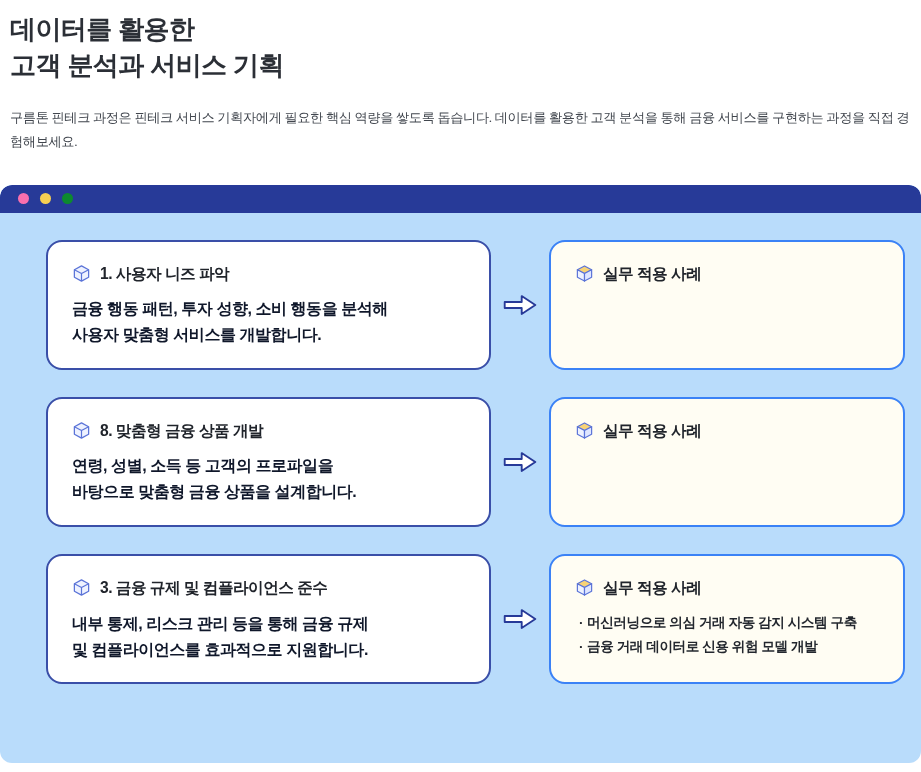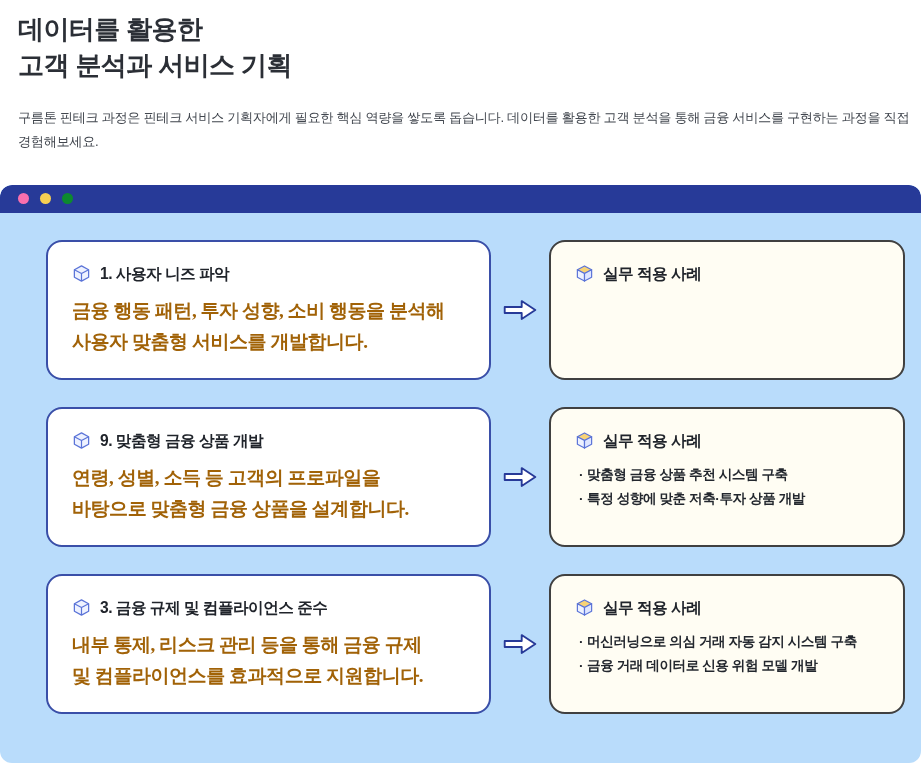--- a/index.html
+++ b/index.html
@@ -11,40 +11,41 @@
   body {
     width: 921px;
     height: 772px;
     background: #ffffff;
     font-family: "Liberation Sans", "DejaVu Sans", sans-serif;
     overflow: hidden;
   }
 
   
   .page-head {
-    padding: 12px 0 0 16px;
+    padding: 12px 0 0 8px;
   }
   .title-block {
     margin: 0 0 0 2px;
   }
   .title-line {
     font-size: 26px;
     font-weight: 700;
     color: #2b2f36;
     letter-spacing: -0.6px;
     line-height: 1.38;
     white-space: nowrap;
   }
   .lede {
     margin: 22px 2px 0 2px;
     font-size: 13.2px;
     line-height: 1.85;
     color: #41464e;
     letter-spacing: -0.35px;
     max-width: 912px;
+    font-family: Liberation Serif, serif;
   }
 
   
   .window {
     margin: 30px 0 0 0;
     width: 921px;
     height: 578px;
     border-radius: 12px;
     background: #b9dcfb;
     overflow: hidden;
@@ -92,47 +93,46 @@
   .card.step {
     width: 445px;
     min-height: 130px;
     background: #ffffff;
     border: 2px solid #3a4fa8;
   }
   .card.case {
     flex: 1 1 auto;
     min-height: 130px;
     background: #fffdf3;
-    border: 2px solid #404040;
+    border: 2px solid #3b82f6;
   }
 
   .card-head {
     display: flex;
     align-items: center;
     gap: 9px;
     margin-bottom: 13px;
   }
   .card-title {
     font-size: 15.6px;
     font-weight: 700;
     color: #20242b;
     letter-spacing: -0.5px;
     line-height: 1.25;
     white-space: nowrap;
   }
 
   .cube { width: 19px; height: 19px; flex: 0 0 19px; display: block; }
 
   .card-body {
-    font-size: 19px;
+    font-size: 16px;
     line-height: 1.62;
-    color: #a16207;
+    color: #0f172a;
     letter-spacing: -0.45px;
     font-weight: 600;
-    font-family: Liberation Serif, serif;
   }
   .card-body .line { white-space: nowrap; display: block; }
 
   .bullets {
     list-style: none;
     margin: 0;
     padding: 0 0 0 4px;
   }
   .bullets li {
     font-size: 13.6px;
@@ -216,21 +216,21 @@
       </div>
     </div>
 
     <div class="row">
       <div class="card step">
         <div class="card-head">
           <svg class="cube" viewBox="0 0 24 24" aria-hidden="true">
             <path d="M12 2.4 21 7.2v9.6L12 21.6 3 16.8V7.2Z" fill="#eef2ff" stroke="#5b74d8" stroke-width="1.6" stroke-linejoin="round"></path>
             <path d="M3 7.2 12 12l9-4.8M12 12v9.6" fill="none" stroke="#5b74d8" stroke-width="1.5" stroke-linejoin="round"></path>
           </svg>
-          <div class="card-title">9. 맞춤형 금융 상품 개발</div>
+          <div class="card-title">8. 맞춤형 금융 상품 개발</div>
         </div>
         <div class="card-body">
           <span class="line">연령, 성별, 소득 등 고객의 프로파일을</span>
           <span class="line">바탕으로 맞춤형 금융 상품을 설계합니다.</span>
         </div>
       </div>
 
       <div class="arrow-cell">
         <svg class="arrow-svg" viewBox="0 0 40 28" aria-hidden="true">
           <path d="M2 10.5h20V3.5L38 14 22 24.5v-7H2Z" fill="#ffffff" stroke="#273a98" stroke-width="2.2" stroke-linejoin="round"></path>
@@ -239,24 +239,20 @@
 
       <div class="card case">
         <div class="card-head">
           <svg class="cube" viewBox="0 0 24 24" aria-hidden="true">
             <path d="M12 2.4 21 7.2 12 12 3 7.2Z" fill="#f7d377" stroke="#5b74d8" stroke-width="1.5" stroke-linejoin="round"></path>
             <path d="M3 7.2v9.6L12 21.6V12Z" fill="#eef2ff" stroke="#5b74d8" stroke-width="1.5" stroke-linejoin="round"></path>
             <path d="M21 7.2v9.6L12 21.6V12Z" fill="#dfe6ff" stroke="#5b74d8" stroke-width="1.5" stroke-linejoin="round"></path>
           </svg>
           <div class="card-title">실무 적용 사례</div>
         </div>
-        <ul class="bullets">
-          <li><span class="bdot">·</span><span>맞춤형 금융 상품 추천 시스템 구축</span></li>
-          <li><span class="bdot">·</span><span>특정 성향에 맞춘 저축·투자 상품 개발</span></li>
-        </ul>
       </div>
     </div>
 
     <div class="row">
       <div class="card step">
         <div class="card-head">
           <svg class="cube" viewBox="0 0 24 24" aria-hidden="true">
             <path d="M12 2.4 21 7.2v9.6L12 21.6 3 16.8V7.2Z" fill="#eef2ff" stroke="#5b74d8" stroke-width="1.6" stroke-linejoin="round"></path>
             <path d="M3 7.2 12 12l9-4.8M12 12v9.6" fill="none" stroke="#5b74d8" stroke-width="1.5" stroke-linejoin="round"></path>
           </svg>

